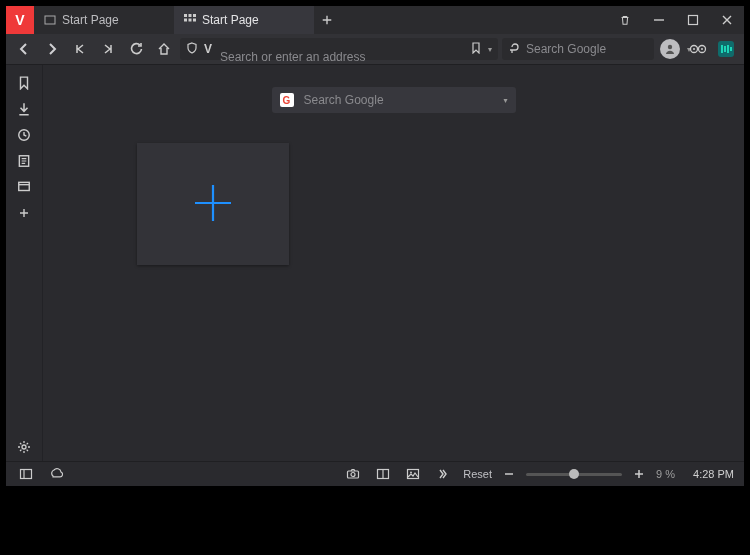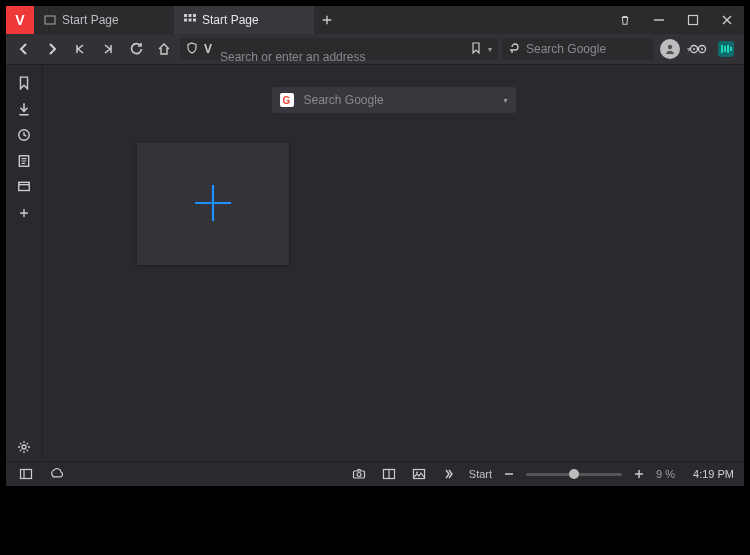--- a/index.html
+++ b/index.html
@@ -398,32 +398,32 @@
             <rect x="1.5" y="2.5" width="11" height="9" stroke="#ccc" fill="none" stroke-width="1.2"></rect>
             <circle cx="5" cy="5.5" r="1" fill="#ccc"></circle>
             <path d="M2 10l3-3 2 2 2-3 3 4" stroke="#ccc" fill="none" stroke-width="1.2"></path>
           </svg>
       </div>
       <div class="sbtn">
         <svg width="14" height="14" viewBox="0 0 14 14">
             <path d="M4 3l3 4-3 4M7 3l3 4-3 4" stroke="#ccc" fill="none" stroke-width="1.4"></path>
           </svg>
       </div>
-      <span class="reset">Start</span>
+      <span class="reset">Reset</span>
       <div class="sbtn" style="width:14px;">
         <svg width="10" height="10" viewBox="0 0 10 10">
             <path d="M1 5h8" stroke="#ccc" stroke-width="1.5"></path>
           </svg>
       </div>
       <div class="slider">
         <div class="thumb" style="left:50%;"></div>
       </div>
       <div class="sbtn" style="width:14px;">
         <svg width="10" height="10" viewBox="0 0 10 10">
             <path d="M5 1v8M1 5h8" stroke="#ccc" stroke-width="1.5"></path>
           </svg>
       </div>
       <span class="zoomlabel">9 %</span>
-      <span class="clock">4:19 PM</span>
+      <span class="clock">4:28 PM</span>
     </div>
 
   </div>
 </div>
 
 </body></html>

